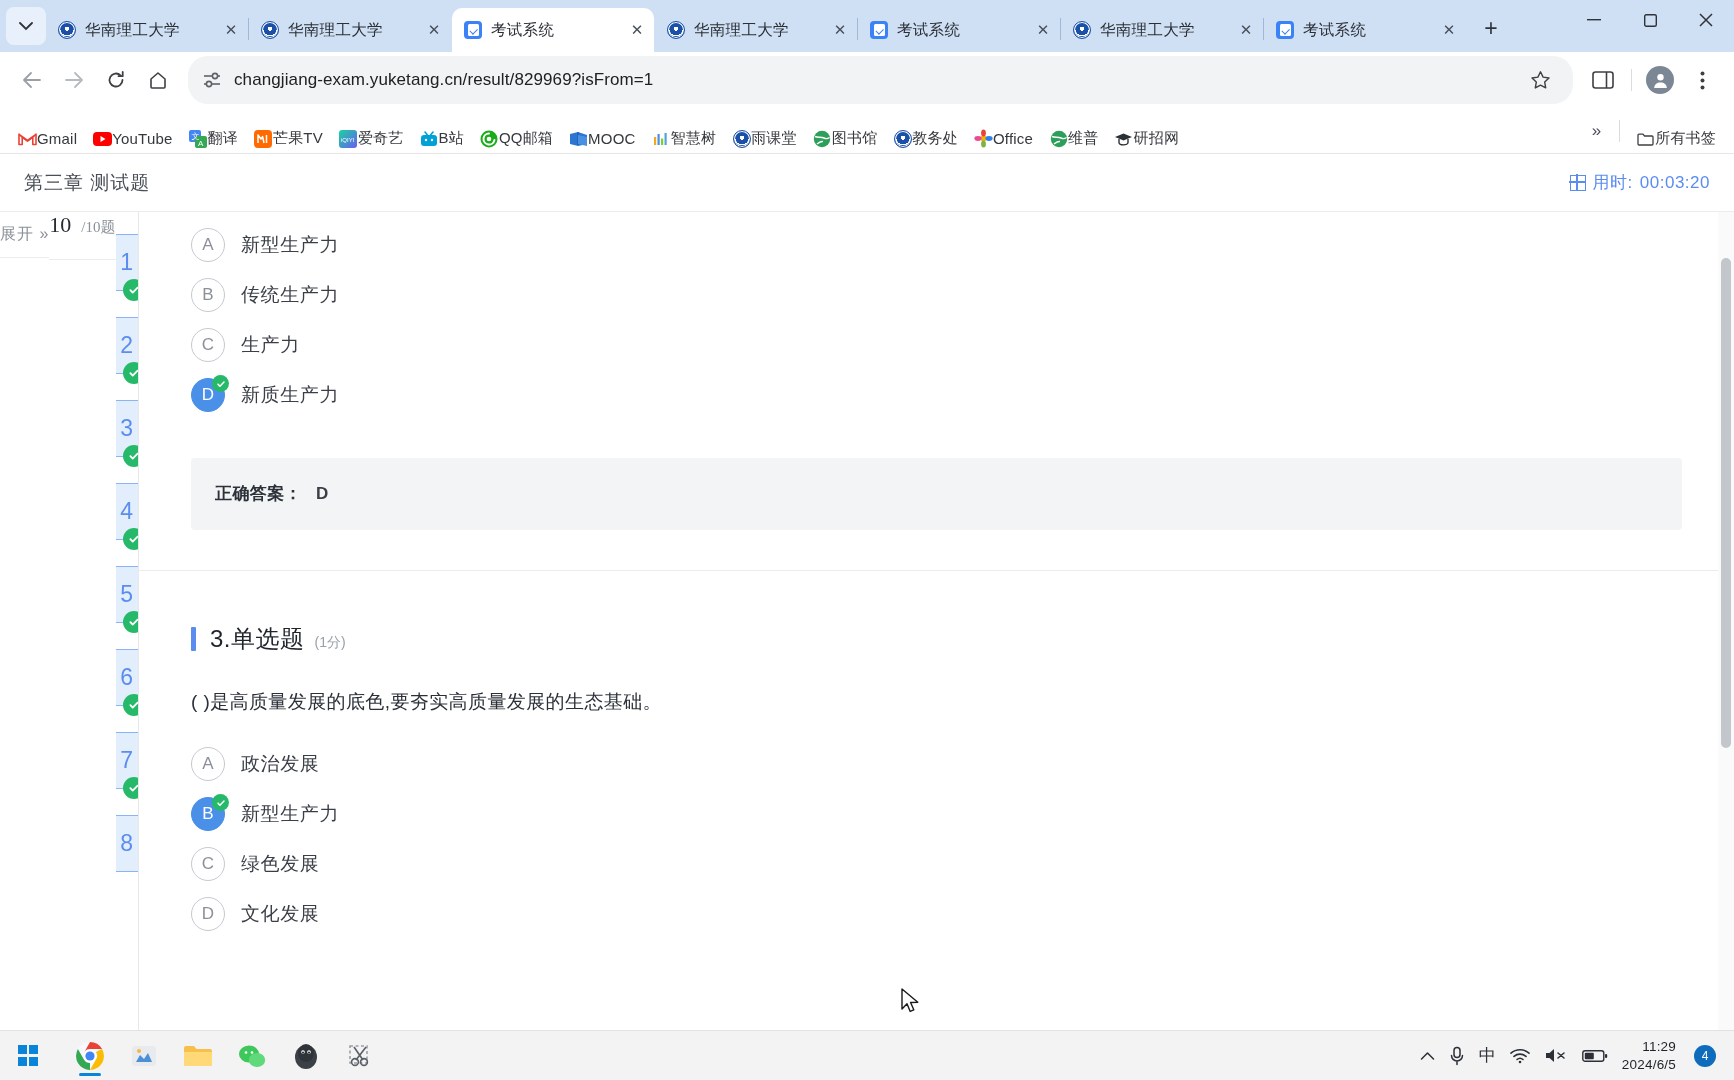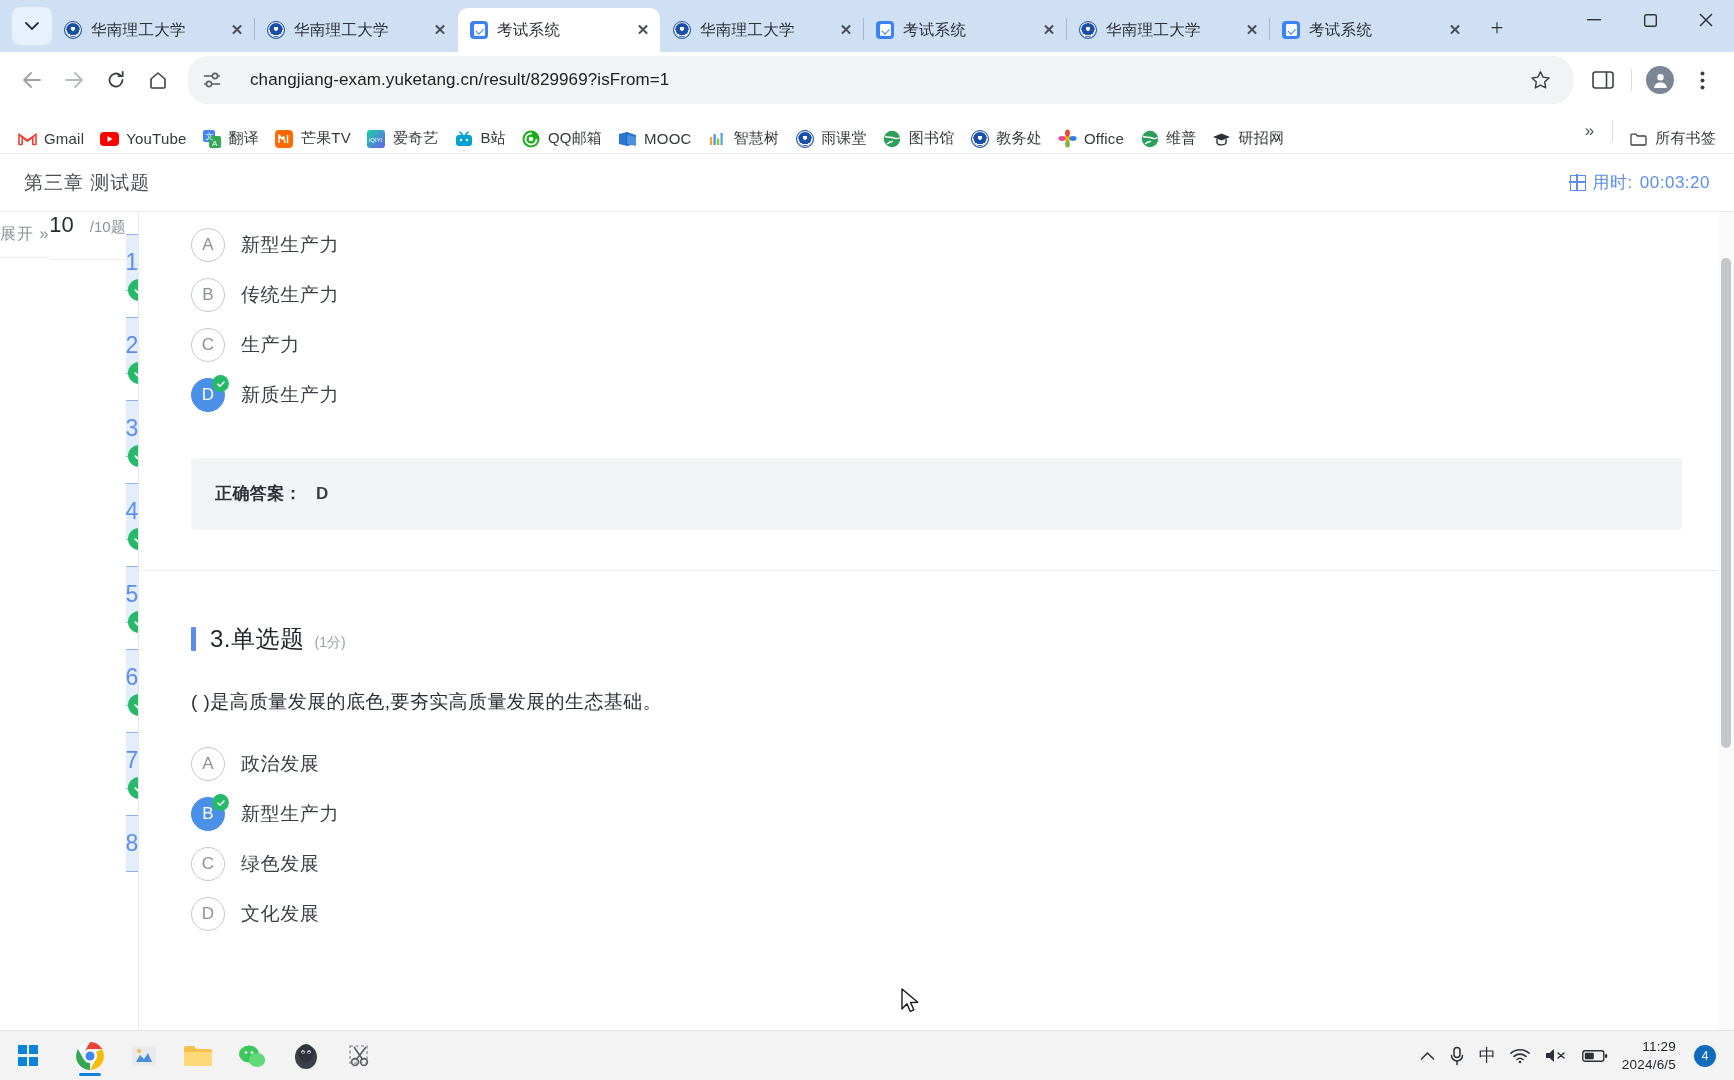--- a/index.html
+++ b/index.html
@@ -9,21 +9,21 @@
     overflow: hidden;
     background: #ffffff;
   }
   
   .browser { width: 1734px; height: 1030px; background: #d6e4f7; display: flex; flex-direction: column; }
 
   
   .tabstrip {
     height: 52px; display: flex; align-items: flex-end;
     background: linear-gradient(180deg,#cfe0f5 0%, #cfe0f5 100%);
-    padding-left: 12px; position: relative; font-family: Liberation Serif, serif;
+    padding-left: 6px; position: relative;
   }
   .tablist-btn {
     width: 40px; height: 38px; margin-bottom: 7px; border-radius: 8px;
     background: #e8f0fb; display: flex; align-items: center; justify-content: center;
     cursor: pointer; flex: none;
   }
   .tablist-btn svg { display:block; }
   .tab {
     height: 44px; width: 202px; display: flex; align-items: center;
     padding: 0 6px 0 12px; position: relative; flex: none;
@@ -58,29 +58,29 @@
   .fav-exam:after{content:"";position:absolute;left:3.5px;top:3px;width:11px;height:12px;background:#fff;border-radius:1.5px;}
   .fav-exam:before{content:"";position:absolute;z-index:2;left:6px;top:6.5px;width:6px;height:3.5px;
     border-left:1.6px solid #3b82f6;border-bottom:1.6px solid #3b82f6;transform:rotate(-45deg);}
 
   
   .toolbar { height: 56px; background:#ffffff; display:flex; align-items:center; padding: 0 12px; gap: 2px;}
   .navbtn { width:40px;height:40px;border-radius:50%; display:flex;align-items:center;justify-content:center; cursor:pointer;}
   .navbtn svg{display:block;}
   .omnibox {
     flex:1; height:48px; background:#f1f3f4; border-radius:20px; display:flex; align-items:center;
-    margin: 0 8px; padding: 0 14px; gap: 28px;
+    margin: 0 8px; padding: 0 14px; gap: 12px;
   }
   .omni-url { font-size: 17px; color:#202124; white-space:nowrap; overflow:hidden; letter-spacing:.1px;}
   .omni-right{ margin-left:auto; display:flex; align-items:center; gap:2px;}
   .profile-av { width:28px;height:28px;border-radius:50%; background:#7b8794; display:flex;align-items:center;justify-content:center;}
 
   
   .bookmarks { height: 46px; background:#fff; display:flex; align-items:center; padding: 0 10px; gap: 2px; border-bottom:1px solid #e6e6e6;}
-  .bm { display:flex; align-items:center; gap:7px; padding: 5px 8px; border-radius:6px; cursor:pointer; flex:none;margin-top:16px;}
+  .bm { display:flex; align-items:center; padding: 5px 8px; border-radius:6px; cursor:pointer; flex:none;margin-top:16px;}
   .bm .bmico { width:19px;height:19px; flex:none; display:flex;align-items:center;justify-content:center; font-size:13px; border-radius:3px;}
   .bm .bmlabel { font-size:15px; color:#35383d; white-space:nowrap; letter-spacing:.2px;}
   .bm-chevron { margin-left:auto; padding: 4px 10px; font-size:17px; color:#4a4f57; cursor:pointer;}
   .bm-sep{ width:1px;height:22px;background:#dadce0; margin:0 6px; flex:none;}
 
   
   .page { flex:1; background:#3b82f6; position:relative; overflow:hidden; display:flex; flex-direction:column;}
   .exam-header {
     height:58px; background:#fff; border-bottom:1px solid #ececec;
     display:flex; align-items:center; padding: 0 24px; flex:none;
@@ -90,21 +90,21 @@
   .timer-ico { width:16px;height:16px; border:1.6px solid #5b8def; position:relative;}
   .timer-ico:before{content:"";position:absolute;left:-1.6px;top:5.5px;width:16px;height:1.6px;background:#5b8def;}
   .timer-ico:after{content:"";position:absolute;left:5.5px;top:-1.6px;width:1.6px;height:16px;background:#5b8def;}
 
   .body-row { flex:1; display:flex; min-height:0; position:relative;}
 
   
   .sidebar { width:139px; background:#fff; border-right:1px solid #e8e8e8; display:flex; flex:none;}
   .sb-expand { height:46px; display:flex;align-items:center;justify-content:center; font-size:16px;color:#8a9099;
     border-bottom:1px solid #ececec; cursor:pointer; letter-spacing:1px;}
-  .sb-count { height:48px; display:flex;align-items:baseline;justify-content:center; border-bottom:1px solid #ececec; gap:16px;}
+  .sb-count { height:48px; display:flex;align-items:baseline;justify-content:center; border-bottom:1px solid #ececec; gap:10px;font-family:Liberation Serif, serif;}
   .sb-count .num { font-size:22px; color:#262b33;}
   .sb-count .tot { font-size:15px; color:#8a9099;}
   .sb-list { flex:1; overflow:hidden; padding-top: 22px; display:flex; flex-direction:column; align-items:center; gap:26px;}
   .qbtn { width:62px;height:57px; border:1px solid #8ab4f8; border-radius:8px; background:#e3eefc;
     display:flex; align-items:center; justify-content:center; font-size:23px; color:#5b8def; position:relative; flex:none; cursor:pointer;}
   .qbtn .tick { position:absolute; right:12px; bottom:-11px; width:22px;height:22px; border-radius:50%;
      background:#27b96a; display:flex;align-items:center;justify-content:center;}
   .qbtn .tick svg{display:block;}
 
   

